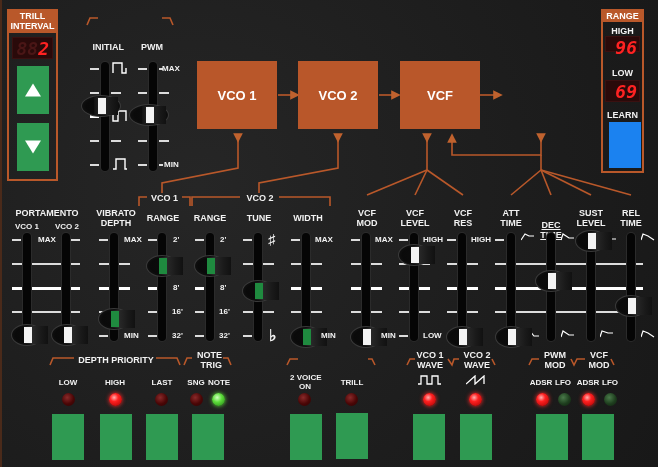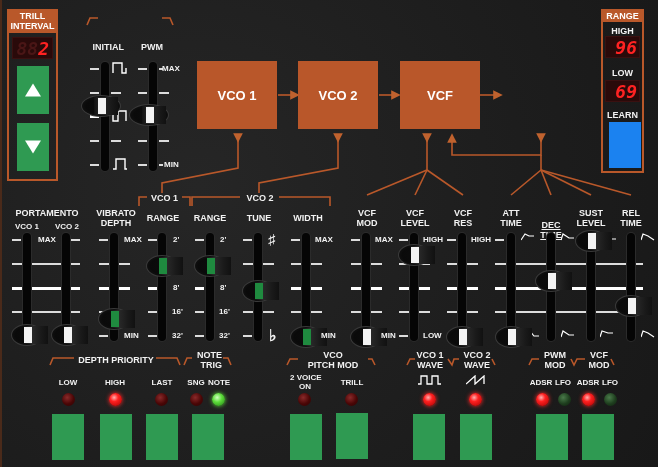--- a/index.html
+++ b/index.html
@@ -89,21 +89,21 @@
   <div class="green-btn" style="left:15px;top:66px;width:32px;height:48px;">
     <span class="arrow" style="border-left:8px solid transparent;border-right:8px solid transparent;border-bottom:13px solid #fff;"></span>
   </div>
   <div class="green-btn" style="left:15px;top:123px;width:32px;height:48px;">
     <span class="arrow" style="border-left:8px solid transparent;border-right:8px solid transparent;border-top:13px solid #fff;"></span>
   </div>
 
   <div class="orange-box" style="left:599px;top:9px;width:43px;height:164px;"></div>
   <div class="orange-head" style="left:601px;top:11px;width:39px;height:11px;">RANGE</div>
   <div class="lbl" style="left:601px;top:26px;width:39px;">HIGH</div>
-  <div class="led-display" style="left:603px;top:36px;width:35px;height:22px;font-size:18px;line-height:21px;padding-right:2px;">96</div>
+  <div class="led-display" style="left:603px;top:36px;width:35px;height:16px;font-size:18px;line-height:21px;padding-right:2px;">96</div>
   <div class="lbl" style="left:601px;top:68px;width:39px;">LOW</div>
   <div class="led-display" style="left:603px;top:80px;width:35px;height:22px;font-size:18px;line-height:21px;padding-right:2px;">69</div>
   <div class="lbl" style="left:601px;top:110px;width:39px;">LEARN</div>
   <div class="blue-btn" style="left:607px;top:122px;width:32px;height:46px;"></div>
 
   <div class="lbl" style="left:86px;top:42px;width:36px;text-align:right;">INITIAL</div>
   <div class="lbl" style="left:137px;top:42px;width:26px;">PWM</div>
 
   <div class="track" style="left:99px;top:62px;height:109px;"></div>
   <div class="tick" style="left:88px;top:68px;width:9px;"></div>
@@ -377,24 +377,20 @@
   <div class="led red-off" style="left:60px;top:393px;"></div>
   <div class="led red-on" style="left:107px;top:393px;"></div>
   <div class="led red-off" style="left:153px;top:393px;"></div>
   <div class="led red-off" style="left:188px;top:393px;"></div>
   <div class="led green-on" style="left:210px;top:393px;"></div>
   <div class="sw" style="left:50px;top:414px;width:32px;height:46px;"></div>
   <div class="sw" style="left:98px;top:414px;width:32px;height:46px;"></div>
   <div class="sw" style="left:144px;top:414px;width:32px;height:46px;"></div>
   <div class="sw" style="left:190px;top:414px;width:32px;height:46px;"></div>
 
-  <div class="lbl" style="left:297px;top:350px;width:68px;">
-    <div>VCO</div>
-    <div>PITCH MOD</div>
-  </div>
   <div class="lbl sm" style="left:288px;top:373px;width:30px;line-height:9px;">
     <div>2 VOICE</div>
     <div>ON</div>
   </div>
   <div class="lbl sm" style="left:337px;top:378px;width:26px;">TRILL</div>
   <div class="led red-off" style="left:296px;top:393px;"></div>
   <div class="led red-off" style="left:343px;top:393px;"></div>
   <div class="sw" style="left:288px;top:414px;width:32px;height:46px;"></div>
   <div class="sw" style="left:334px;top:413px;width:32px;height:46px;"></div>
 

